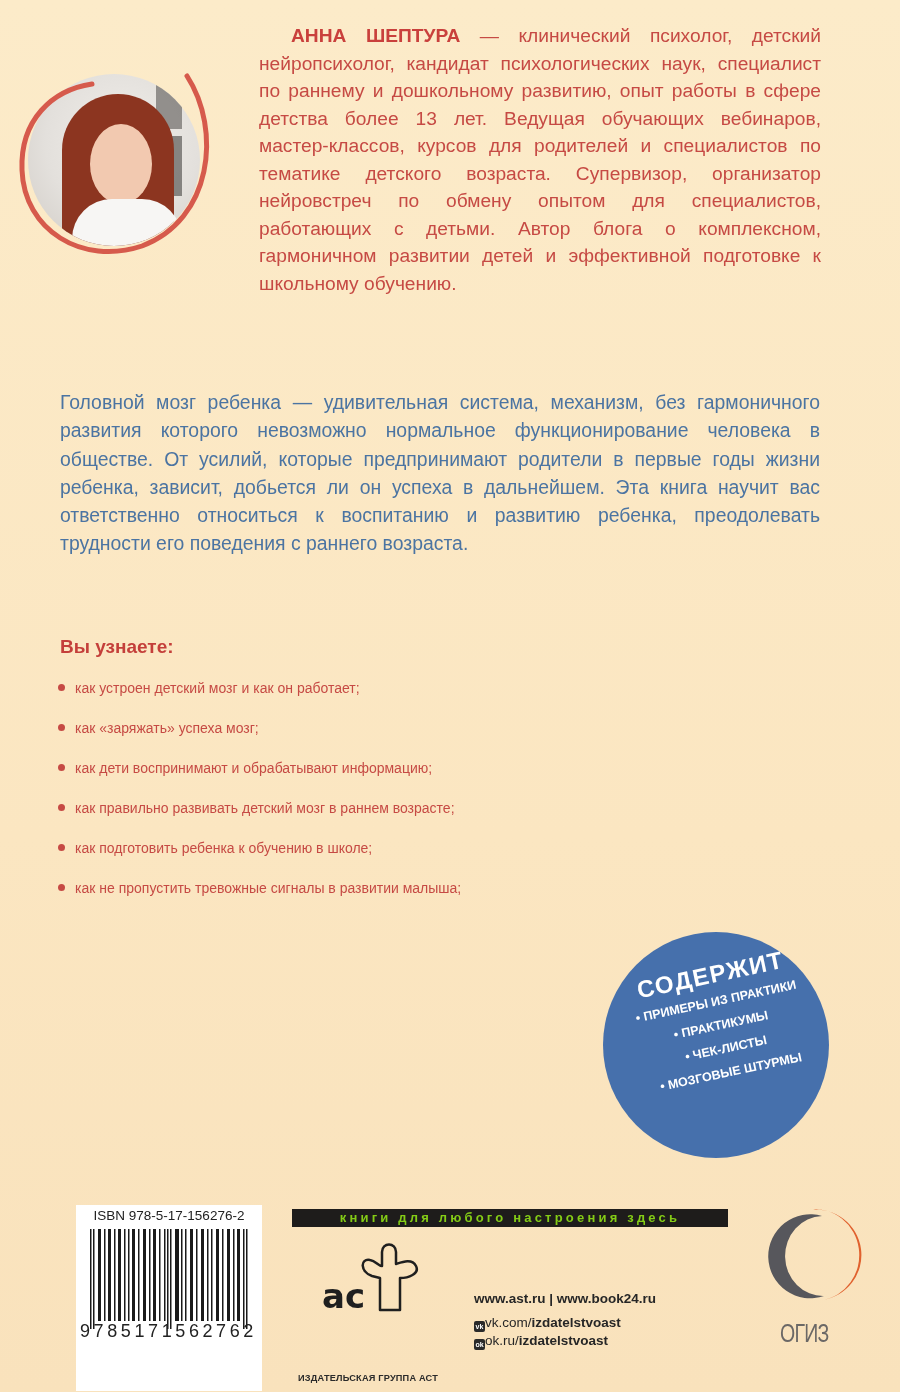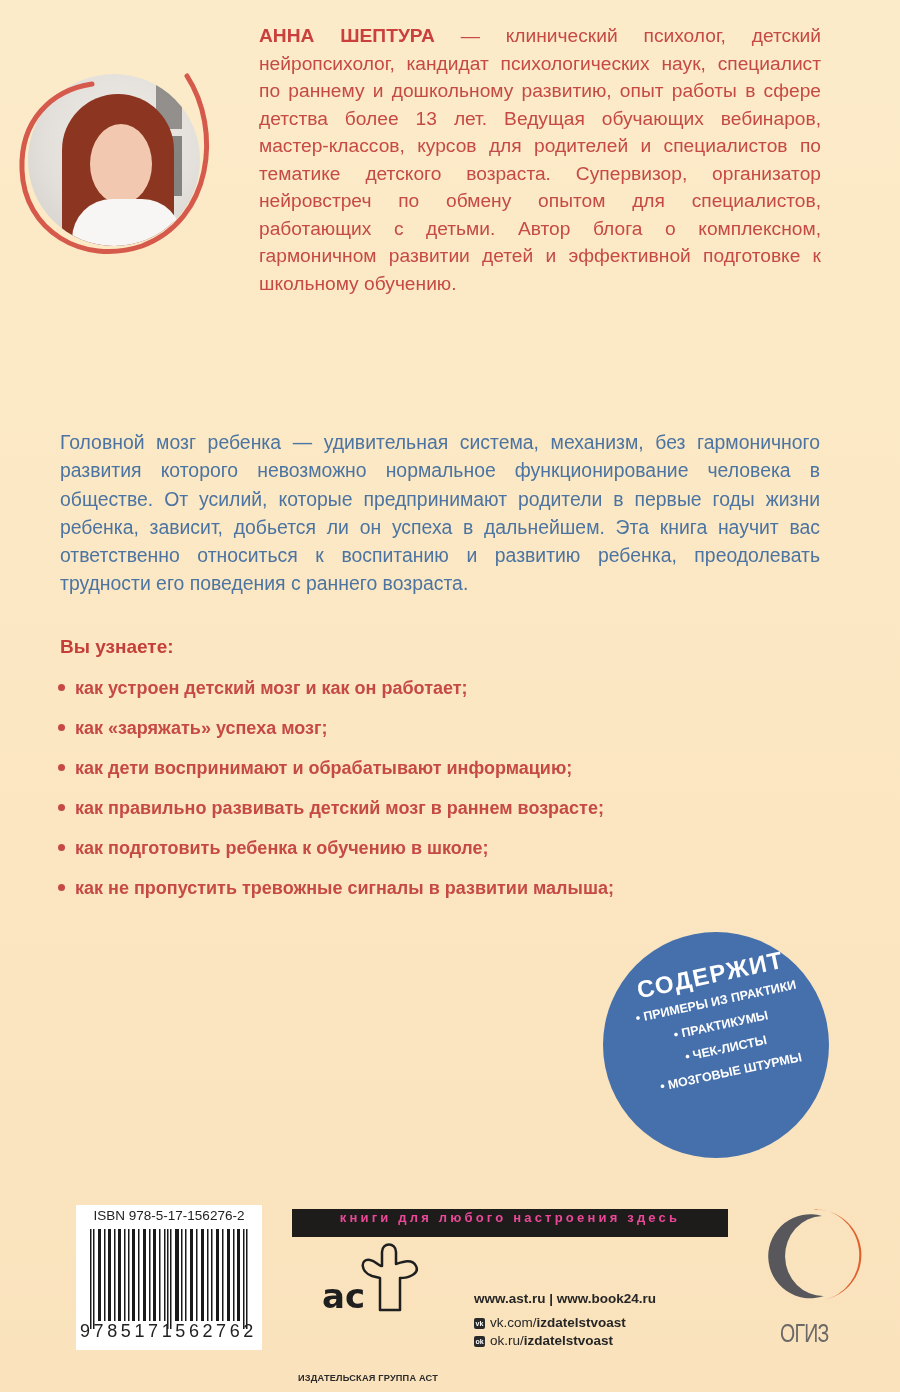--- a/index.html
+++ b/index.html
@@ -23,69 +23,69 @@
   .photo .hair { position: absolute; left: 34px; top: 20px; width: 112px; height: 170px; border-radius: 56px 56px 20px 20px; background: #8c3520; }
   .photo .face { position: absolute; left: 62px; top: 50px; width: 62px; height: 80px; border-radius: 50%; background: #f2c9b0; }
   .photo .shirt { position: absolute; left: 44px; top: 125px; width: 110px; height: 70px; border-radius: 40px 40px 0 0; background: #f7f6f4; }
   .ring { position: absolute; left: 0; top: 0; }
 
   
   .bio {
     position: absolute; left: 259px; top: 22px; width: 562px;
     color: #c64a44; font-size: 19.2px; line-height: 27.5px; text-align: justify;
   }
-  .bio .name { font-weight: bold; color: #c9403c; }
+  .bio .name { font-weight: bold; color: #c9403c; margin-left: 32px; }
 
   
   .desc {
     position: absolute; left: 60px; top: 388px; width: 760px;
-    color: #4b74a2; font-size: 19.4px; line-height: 28.3px; text-align: justify; margin-top: 40px;
+    color: #4b74a2; font-size: 19.4px; line-height: 28.3px; text-align: justify;
   }
 
   
   .learn-title { position: absolute; left: 60px; top: 636px; color: #c43f3a; font-weight: bold; font-size: 19px; }
   .learn-list { position: absolute; left: 56px; top: 668px; margin: 0; padding: 0; list-style: none; }
   .learn-list li {
-    color: #c64a44; font-size: 18px; height: 40px; line-height: 40px; white-space: nowrap; font-weight: bold;
+    color: #c64a44; font-size: 14px; height: 40px; line-height: 40px; white-space: nowrap;
   }
   .learn-list li .bullet { display: inline-block; width: 7px; height: 7px; border-radius: 50%; background: #c64a44; margin: 0 10px 3px 2px; vertical-align: middle; }
 
   
   .badge {
     position: absolute; left: 603px; top: 932px; width: 226px; height: 226px; border-radius: 50%;
     background: #4670ac; color: #fff;
   }
   .badge-inner { position: absolute; left: 18px; top: 28px; width: 200px; transform: rotate(-12deg); transform-origin: 50% 50%; }
   .badge-title { font-weight: bold; font-size: 24px; letter-spacing: 1.5px; text-align: center; margin-left: 0; }
   .badge-list { list-style: none; margin: 6px 0 0 0; padding: 0; font-size: 12.5px; font-weight: bold; text-align: center; line-height: 15px; }
   .badge-list li { margin-bottom: 9px; }
   .badge-list li::before { content: "• "; }
 
   
-  .isbn-box { position: absolute; left: 76px; top: 1205px; width: 186px; height: 145px; background: #fff; }
+  .isbn-box { position: absolute; left: 76px; top: 1205px; width: 186px; height: 186px; background: #fff; }
   .isbn-label { position: absolute; left: 0; right: 0; top: 3px; text-align: center; font-size: 13.5px; color: #222; }
   .barcode { position: absolute; left: 10px; top: 24px; width: 168px; height: 100px; }
   .isbn-digits { position: absolute; left: 4px; top: 116px; font-size: 18px; color: #222; letter-spacing: 3.6px; font-family: "Liberation Sans", sans-serif; }
 
   
   .slogan {
-    position: absolute; left: 292px; top: 1209px; width: 436px; height: 28px;
-    background: #1e1c1b; color: #ec4899; font-size: 13px; font-weight: bold; letter-spacing: 3.2px;
+    position: absolute; left: 292px; top: 1209px; width: 436px; height: 18px;
+    background: #1e1c1b; color: #84cc16; font-size: 13px; font-weight: bold; letter-spacing: 3.2px;
     line-height: 18px; text-align: center;
   }
 
   
   .ast-logo { position: absolute; left: 320px; top: 1240px; width: 110px; height: 80px; }
   .ast-caption { position: absolute; left: 298px; top: 1325px; font-size: 9.2px; color: #2a2a2a; font-weight: bold; letter-spacing: .2px; margin-top: 48px; }
 
   
   .links { position: absolute; left: 474px; top: 1268px; color: #262626; margin-top: 23px; }
   .links .web { font-size: 13.5px; font-weight: bold; }
   .links .social { font-size: 13.5px; margin-top: 8px; line-height: 18px; }
-  .links .social .row { display: flex; align-items: center; gap: 5px; }
+  .links .social .row { display: flex; align-items: flex-end; }
   .links .social .ico { display: inline-block; width: 11px; height: 11px; background: #2a2a2a; color: #fff; font-size: 7px; line-height: 11px; text-align: center; border-radius: 2px; font-weight: bold; }
   .links .social b { font-weight: bold; }
 
   
   .ogiz { position: absolute; left: 752px; top: 1200px; width: 110px; height: 110px; }
   .ogiz-label { position: absolute; left: 780px; top: 1318px; font-size: 26px; color: #6b6866; letter-spacing: -1px; transform: scaleX(.75); transform-origin: left; }
 </style>
 </head>
 <body>
 

